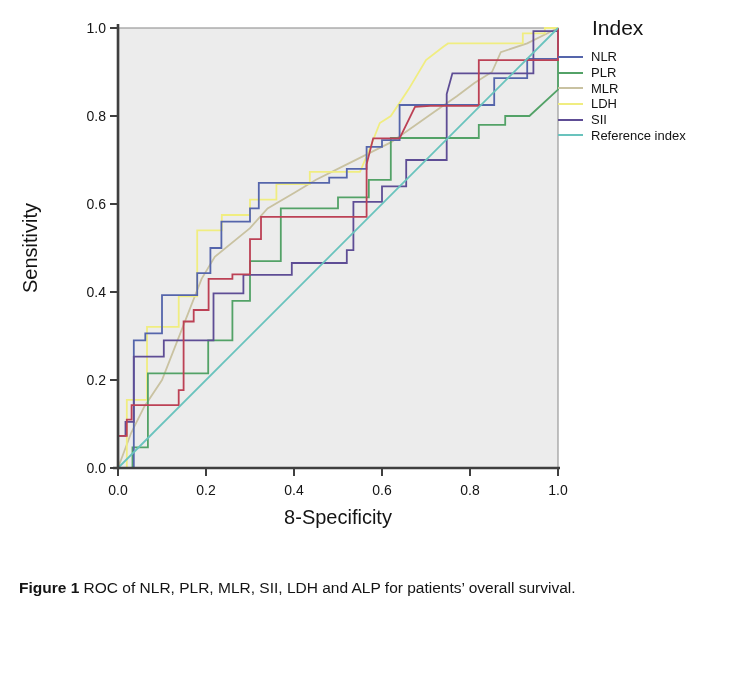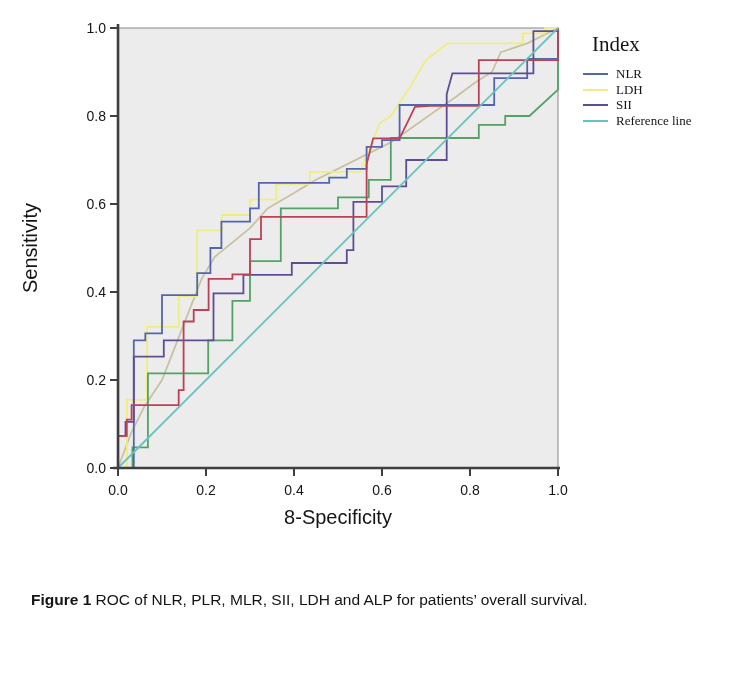--- a/index.html
+++ b/index.html
@@ -6,27 +6,27 @@
   body{width:738px;height:699px;font-family:"Liberation Sans",sans-serif;-webkit-font-smoothing:antialiased;}
   .fig{position:relative;width:738px;height:699px;background:#fff;overflow:hidden;}
   .chart{position:absolute;left:0;top:0;width:738px;height:560px;}
   .chart svg{position:absolute;left:0;top:0;}
   .tick-label{position:absolute;color:#141414;font-size:14px;line-height:22px;}
   .ylab{width:42px;text-align:right;}
   .xlab{width:46px;text-align:center;}
   .axis-title{position:absolute;color:#141414;font-size:20px;line-height:24px;}
   .ylabel{left:-70px;top:236px;width:200px;text-align:center;transform:rotate(-90deg);}
   .xlabel{left:118px;top:505px;width:440px;text-align:center;}
-  .legend{position:absolute;left:558px;top:32px;width:178px;font-family:Liberation Serif, serif;}
+  .legend{position:absolute;left:558px;top:16px;width:178px;}
   .legend-title{font-size:21px;color:#141414;margin:0 0 9px 34px;}
-  .legend-item{display:flex;align-items:center;height:15.7px;margin-left:25px;}
+  .legend-item{display:flex;align-items:center;height:15.7px;}
   .legend-swatch{width:25px;height:2px;flex:0 0 25px;margin-right:8px;background:#888;}
   .legend-label{font-size:13px;color:#141414;white-space:nowrap;}
   .caption{position:absolute;left:19px;top:575px;width:700px;font-size:15.5px;line-height:26px;color:#141414;text-align:justify;}
-  .caption p{margin:12px;}
+  .caption p{margin:0;}
   .caption .b{font-weight:bold;}
 </style>
 </head>
 <body>
 
 <div class="fig">
 
   <div class="chart">
     <svg width="738" height="560">
       <rect x="118.5" y="28" width="439.5" height="440" fill="#ececec" stroke="#9a9a9a" stroke-width="1.2"></rect>
@@ -76,30 +76,38 @@
     <span class="axis-title ylabel">Sensitivity</span>
     <span class="axis-title xlabel">8-Specificity</span>
 
     <div class="legend">
       <div class="legend-title">Index</div>
       <div class="legend-item">
         <span class="legend-swatch" style="background: rgb(85, 101, 171);"></span>
         <span class="legend-label">NLR</span>
       </div>
       <div class="legend-item">
+        <span class="legend-swatch" style="background: rgb(83, 162, 103);"></span>
+        <span class="legend-label">PLR</span>
+      </div>
+      <div class="legend-item">
+        <span class="legend-swatch" style="background: rgb(201, 194, 161);"></span>
+        <span class="legend-label">MLR</span>
+      </div>
+      <div class="legend-item">
         <span class="legend-swatch" style="background: rgb(240, 237, 128);"></span>
         <span class="legend-label">LDH</span>
       </div>
       <div class="legend-item">
         <span class="legend-swatch" style="background: rgb(94, 77, 149);"></span>
         <span class="legend-label">SII</span>
       </div>
       <div class="legend-item">
         <span class="legend-swatch" style="background: rgb(105, 195, 189);"></span>
-        <span class="legend-label">Reference line</span>
+        <span class="legend-label">Reference index</span>
       </div>
     </div>
   </div>
 
   <div class="caption">
     <p><span class="b">Figure 1</span> <span>ROC of NLR, PLR, MLR, SII, LDH and ALP for patients’ overall survival.</span></p>
   </div>
 
 </div>
 

